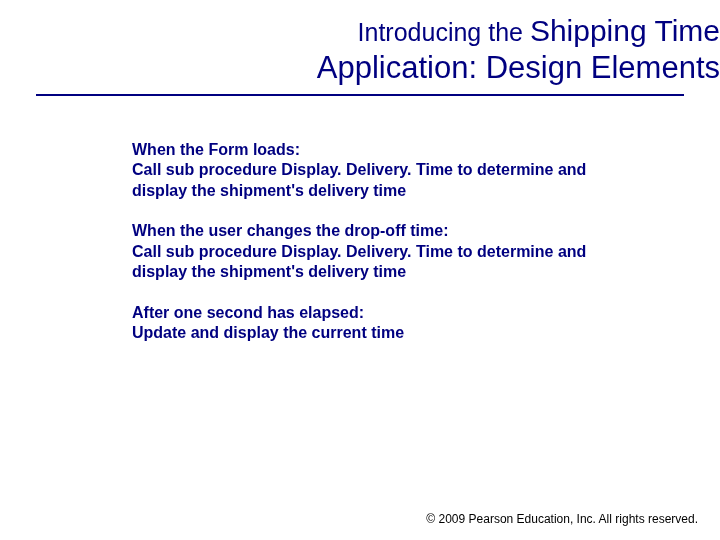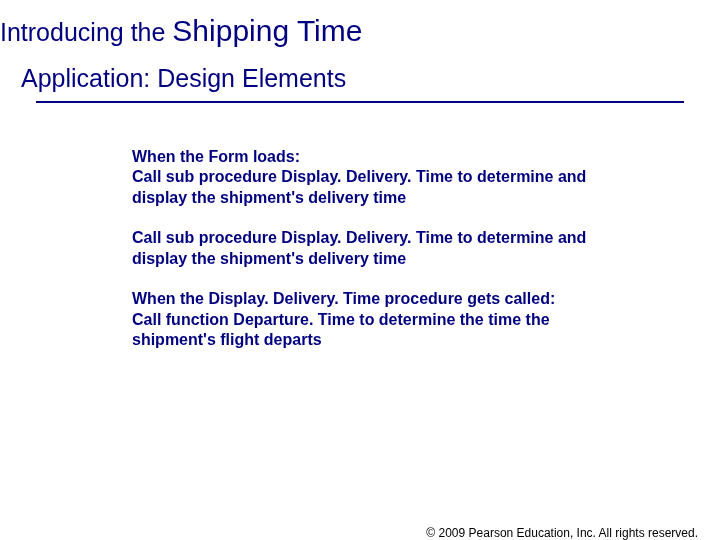--- a/index.html
+++ b/index.html
@@ -11,36 +11,36 @@
     font-family: Arial, Helvetica, sans-serif;
     overflow: hidden;
   }
   .slide {
     position: relative;
     width: 720px;
     height: 540px;
     box-sizing: border-box;
   }
   .title-block {
-    text-align: left;
+    text-align: right;
     padding-top: 14px;
   }
   .title-line1 {
     font-size: 25px;
     color: #000080;
     font-weight: 400;
   }
   .title-line1 .em {
     font-size: 30px;
   }
   .title-line2 {
-    font-size: 25px;
+    font-size: 31px;
     color: #000080;
     font-weight: 400;
-    margin-top: 16px;
+    margin-top: 2px;
     padding-left: 21px;
   }
   .rule {
     border: none;
     border-top: 2.5px solid #000080;
     margin: 8px 36px 0 36px;
   }
   .body {
     margin: 44px 110px 0 112px;
     color: #000080;
@@ -49,21 +49,21 @@
     font-size: 16px;
     line-height: 1.28;
   }
   .para {
     margin-bottom: 20px;
     margin-left: 20px;
   }
   .footer {
     position: absolute;
     right: 22px;
-    bottom: 0;
+    bottom: 14px;
     font-size: 12px;
     color: #000000;
     font-family: Arial, Helvetica, sans-serif;
   }
 </style>
 </head>
 <body>
 
 <div class="slide">
 
@@ -75,25 +75,26 @@
   </div>
 
   <hr class="rule">
 
   <div class="body">
     <div class="para">
       <div>When the Form loads:</div>
       <div>Call sub procedure Display. Delivery. Time to determine and display the shipment's delivery time</div>
     </div>
     <div class="para">
+      <div>When the user changes the drop-off time:</div>
       <div>Call sub procedure Display. Delivery. Time to determine and display the shipment's delivery time</div>
     </div>
     <div class="para">
-      <div>When the Display. Delivery. Time procedure gets called:</div>
-      <div>Call function Departure. Time to determine the time the shipment's flight departs</div>
+      <div>After one second has elapsed:</div>
+      <div>Update and display the current time</div>
     </div>
   </div>
 
   <div class="footer">
     <span>©</span><span> 2009 Pearson Education, Inc. All rights reserved.</span>
   </div>
 
 </div>
 
 </body></html>

